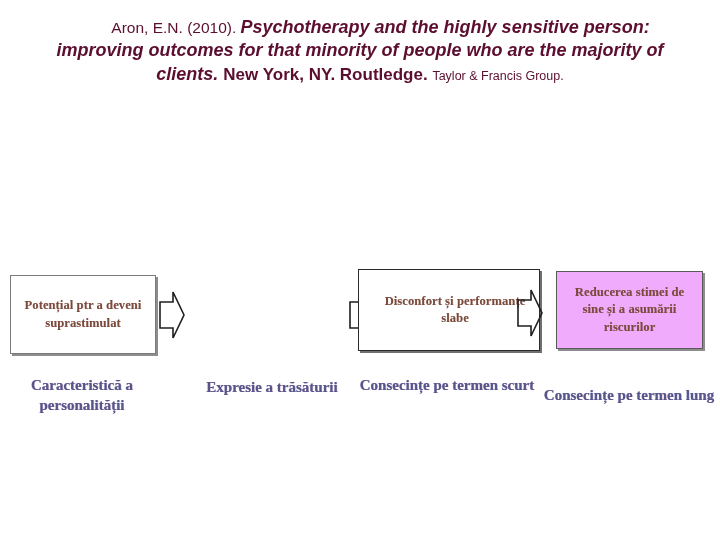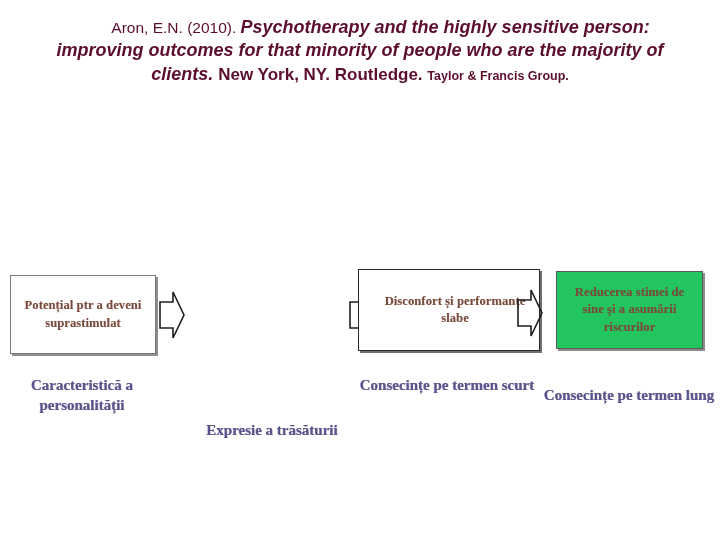--- a/index.html
+++ b/index.html
@@ -38,21 +38,21 @@
     font-weight: bold;
     font-style: italic;
   }
   .cite-pub {
     font-size: 17px;
     font-weight: bold;
     font-style: normal;
   }
   .cite-group {
     font-size: 12.5px;
-    font-weight: bold;
+    font-weight: normal;
     font-style: normal;
   }
 
   
   .flow {
     position: absolute;
     left: 0;
     top: 0;
     width: 720px;
     height: 540px;
@@ -82,21 +82,21 @@
     line-height: 1.38;
     letter-spacing: 0.1px;
     padding: 2px 6px;
     text-shadow: 0.3px 0 rgba(120,60,60,0.35);
   }
 
   #flow-box-1 { left: 10px;  top: 275px; width: 146px; height: 79px; }
   #flow-box-2 { left: 191px; top: 272px; width: 157px; height: 87px; }
   #flow-box-3 { left: 358px; top: 269px; width: 182px; height: 82px; padding-left: 12px; }
   #flow-box-4 { left: 556px; top: 271px; width: 147px; height: 78px;
-                background: #22c55e; border-color: #5a5a5a; }
+                background: #f0abfc; border-color: #5a5a5a; }
 
   
   .flow-arrow {
     position: absolute;
     width: 28px;
     height: 54px;
   }
   #flow-arrow-1 { left: 158px; top: 288px; }
   #flow-arrow-2 { left: 348px; top: 288px; }
   #flow-arrow-3 { left: 516px; top: 286px; }
@@ -106,21 +106,21 @@
     position: absolute;
     text-align: center;
     color: #56568c;
     font-family: "Liberation Serif", serif;
     font-weight: bold;
     font-size: 15px;
     line-height: 1.33;
     text-shadow: 0.4px 0 rgba(150,70,110,0.40), -0.4px 0 rgba(70,70,170,0.30);
   }
   #stage-caption-1 { left: 6px;   top: 376px; width: 152px; }
-  #stage-caption-2 { left: 172px; top: 378px; width: 200px; margin-top: 43px; }
+  #stage-caption-2 { left: 172px; top: 378px; width: 200px; }
   #stage-caption-3 { left: 352px; top: 376px; width: 190px; }
   #stage-caption-4 { left: 538px; top: 386px; width: 182px; }
 </style>
 </head>
 <body>
 
 <div class="citation">
   <span class="cite-author">Aron, E.N. (2010). </span><span class="cite-title">Psychotherapy and the highly sensitive person: improving outcomes for that minority of people who are the majority of clients. </span><span class="cite-pub"> New York, NY. Routledge. </span><span class="cite-group">Taylor &amp; Francis Group.</span>
 </div>
 

